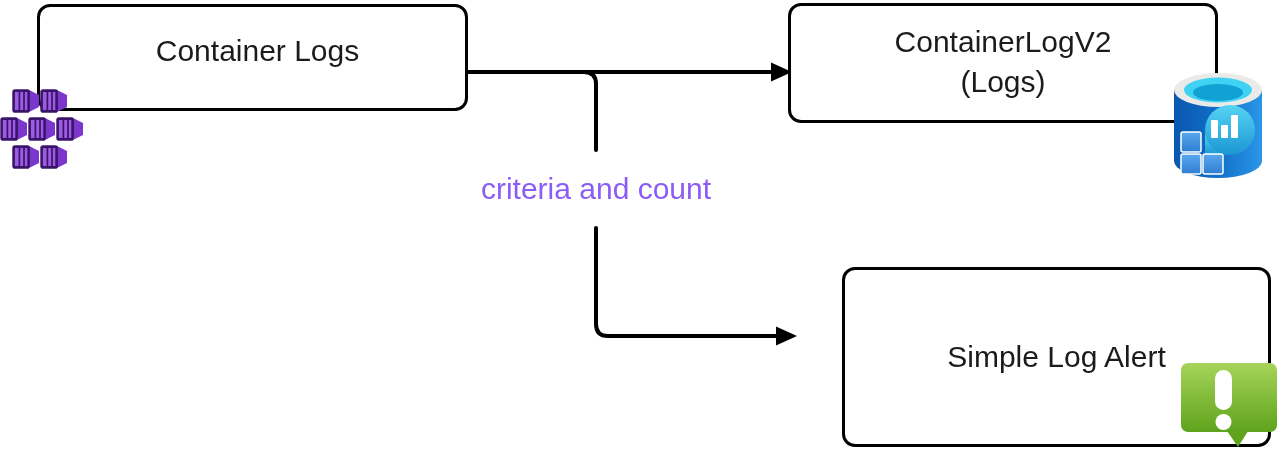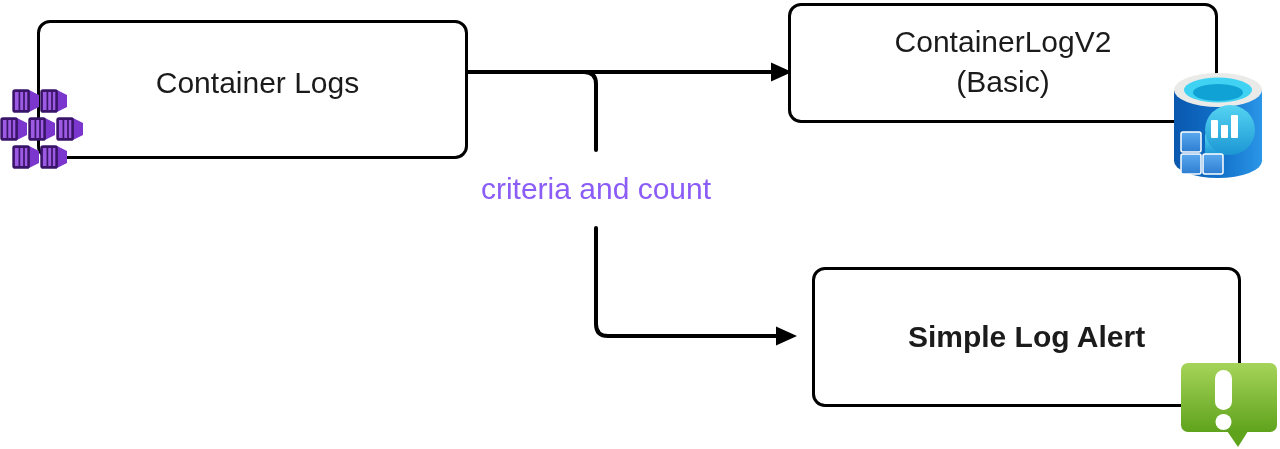--- a/index.html
+++ b/index.html
@@ -29,23 +29,23 @@
     border-radius: 13px;
     background: #ffffff;
     display: flex;
     align-items: center;
     justify-content: center;
     text-align: center;
     color: #1b1b1b;
     font-size: 30px;
     line-height: 38px;
   }
-  #node-container-logs   { left: 37px;  top: 20px;   width: 431px; height: 139px; padding-bottom: 14px; padding-left: 10px; }
+  #node-container-logs   { left: 37px;  top: 4px;   width: 431px; height: 107px; padding-bottom: 14px; padding-left: 10px; }
   #node-containerlogv2   { left: 788px; top: 3px;   width: 430px; height: 120px; padding-bottom: 2px; }
-  #node-simple-log-alert { left: 812px; top: 267px; width: 429px; height: 140px; font-weight: bold; }
+  #node-simple-log-alert { left: 842px; top: 267px; width: 429px; height: 180px; }
   .node-label { display: block; }
   .node-label-group { display: block; line-height: 40px; }
   .edge-label {
     position: absolute;
     left: 436px;
     top: 171px;
     width: 320px;
     text-align: center;
     color: #8b5cf6;
     font-size: 30px;
@@ -69,21 +69,21 @@
     <polygon class="arrowhead" points="776,326.5 797,336 776,345.5"></polygon>
   </svg>
 
   <div class="node" id="node-container-logs">
     <span class="node-label">Container Logs</span>
   </div>
 
   <div class="node" id="node-containerlogv2">
     <div class="node-label-group">
       <span class="node-label">ContainerLogV2</span>
-      <span class="node-label">(Basic)</span>
+      <span class="node-label">(Logs)</span>
     </div>
   </div>
 
   <div class="node" id="node-simple-log-alert">
     <span class="node-label">Simple Log Alert</span>
   </div>
 
   <div class="edge-label">criteria and count</div>
 
   <svg class="icon" id="icon-containers" width="86" height="83" viewBox="0 0 86 83">

